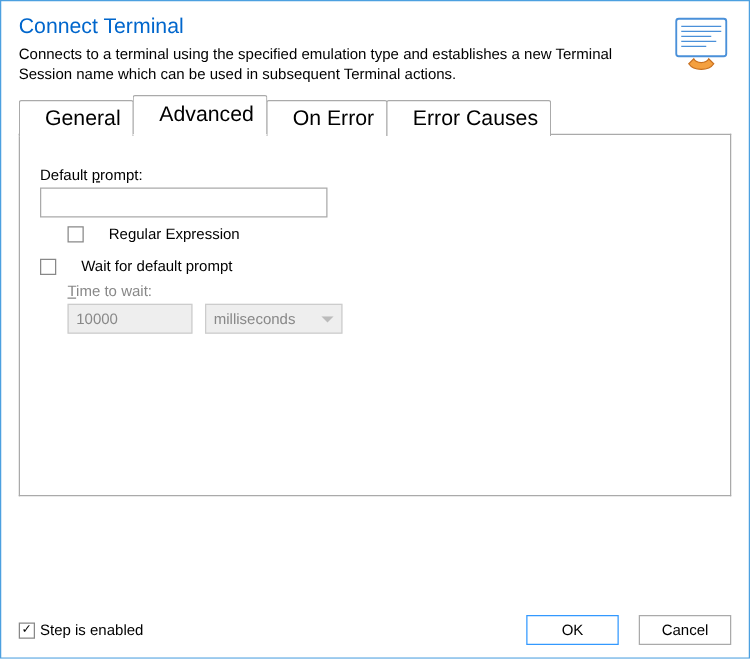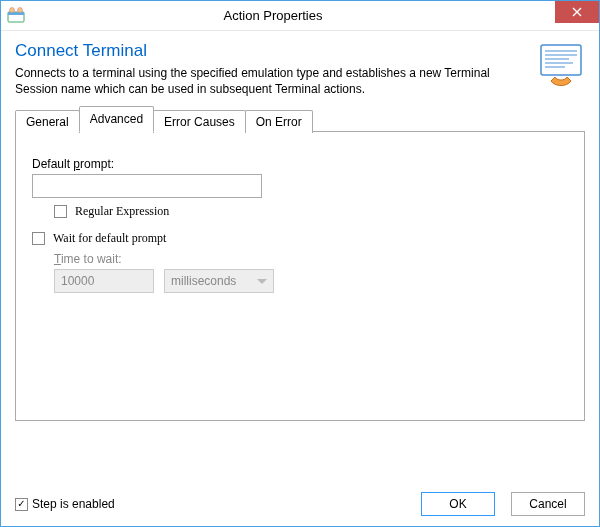--- a/index.html
+++ b/index.html
@@ -10,73 +10,57 @@
   .titlebar-title { flex: 1; text-align: center; font-size: 13px; color: #000; margin-left: -40px; }
   .titlebar-close { width: 44px; height: 22px; background: #c8504e; display: flex; align-items: center; justify-content: center; margin-top: -8px; }
   .titlebar-close svg { width: 10px; height: 10px; }
   .header { padding: 10px 14px 8px 14px; display: flex; }
   .header-text { flex: 1; padding-right: 10px; }
   .header-title { color: #0066cc; font-size: 17px; margin: 0 0 4px 0; font-weight: 400; }
   .header-desc { font-size: 12px; color: #000; line-height: 1.35; }
   .header-icon { width: 48px; height: 48px; flex-shrink: 0; }
   .tabs-wrap { padding: 0 14px; }
   .tabs { display: flex; align-items: flex-end; border-bottom: 1px solid #aaa; position: relative; top: 1px; }
-  .tab { padding: 4px 10px 4px 10px; border: 1px solid #aaa; border-bottom: none; background: #fff; margin-right: 0; font-size: 12px; cursor: default; position: relative; margin-bottom: -1px; border-radius: 2px 2px 0 0; }
+  .tab { padding: 4px 10px 4px 20px; border: 1px solid #aaa; border-bottom: none; background: #fff; margin-right: 0; font-size: 17px; cursor: default; position: relative; margin-bottom: -1px; border-radius: 2px 2px 0 0; }
   .tab + .tab { margin-left: -1px; }
   .tab.active { background: #fff; border-bottom: 1px solid #fff; z-index: 2; padding-top: 5px; padding-bottom: 5px; }
   .tab:not(.active) { top: 1px; }
   .tab-panel { border: 1px solid #aaa; border-top: none; padding: 14px 16px 16px 16px; min-height: 290px; }
   .row { display: flex; align-items: flex-start; gap: 20px; }
   .col { flex: 1; }
   .field-label { display: block; margin-bottom: 3px; font-size: 12px; }
   .field-label.disabled { color: #888; }
   .combo { width: 230px; height: 24px; border: 1px solid #4a90d9; display: flex; align-items: center; background: #fff; }
   .combo-input { flex: 1; padding: 0 4px; background: #3399ff; color: #fff; height: 18px; margin: 2px 0 2px 2px; display: flex; align-items: center; font-size: 12px; }
   .combo-btn { width: 18px; height: 22px; display: flex; align-items: center; justify-content: center; border-left: 1px solid #ccc; }
   .pct-icon { color: #4a90d9; font-size: 18px; font-style: italic; font-weight: 500; margin: 20px 6px 0 -6px; }
   .res-input { width: 240px; height: 24px; background: #eee; border: 1px solid #ccc; }
   .section { margin-top: 12px; }
   .textinput { width: 230px; height: 24px; border: 1px solid #aaa; background: #fff; padding: 2px 4px; font-size: 12px; }
-  .chk { display: flex; align-items: center; margin-top: 6px; font-size: 12px; gap: 8px; font-family: Liberation Serif, serif; }
+  .chk { display: flex; align-items: center; margin-top: 6px; font-size: 12px; gap: 20px; }
   .chkbox { width: 13px; height: 13px; border: 1px solid #888; background: #fff; display: flex; align-items: center; justify-content: center; font-size: 10px; line-height: 1; }
   .indent { margin-left: 22px; }
   .sub { margin-top: 6px; }
   .sub-row { display: flex; gap: 10px; align-items: center; margin-top: 3px; }
   .num-input { width: 100px; height: 24px; border: 1px solid #ccc; background: #eee; color: #888; padding: 2px 6px; font-size: 12px; }
   .unit-combo { width: 110px; height: 24px; border: 1px solid #ccc; background: #eee; color: #888; display: flex; align-items: center; padding: 0 6px; justify-content: space-between; text-align: center; }
   .unit-combo .chev { color: #aaa; }
   .footer { margin-top: auto; padding: 8px 14px 10px 14px; display: flex; align-items: center; border-top: 0; }
   .footer-chk { display: flex; align-items: center; gap: 4px; font-size: 12px; }
   .footer-btns { margin-left: auto; display: flex; gap: 16px; }
   .btn { width: 74px; height: 24px; border: 1px solid #aaa; background: #fff; font-size: 12px; display: flex; align-items: center; justify-content: center; }
   .btn.primary { border: 1.5px solid #3399ff; }
   .underline-first::first-letter { text-decoration: underline; }
   .chev svg { width: 10px; height: 6px; }
 </style>
 </head>
 <body>
 
 <div class="window">
 
-  <div class="titlebar">
-    <span class="titlebar-icon">
-      <svg viewBox="0 0 18 18">
-          <rect x="1" y="5" width="16" height="10" rx="1" fill="#fff" stroke="#4a6" stroke-width="1"></rect>
-          <rect x="1" y="5" width="16" height="3" fill="#6ad"></rect>
-          <circle cx="5" cy="3" r="2.5" fill="#f5c08a" stroke="#c87" stroke-width="0.5"></circle>
-          <circle cx="13" cy="3" r="2.5" fill="#f5c08a" stroke="#c87" stroke-width="0.5"></circle>
-        </svg>
-    </span>
-    <div class="titlebar-title">Action Properties</div>
-    <div class="titlebar-close">
-      <svg viewBox="0 0 10 10">
-          <path d="M1 1 L9 9 M9 1 L1 9" stroke="#fff" stroke-width="1.4"></path>
-        </svg>
-    </div>
-  </div>
 
   <div class="header">
     <div class="header-text">
       <h1 class="header-title">Connect Terminal</h1>
       <div class="header-desc">Connects to a terminal using the specified emulation type and establishes a new Terminal Session name which can be used in subsequent Terminal actions.</div>
     </div>
     <div class="header-icon">
       <svg viewBox="0 0 48 48">
         <rect x="4" y="4" width="40" height="30" rx="2" fill="#fff" stroke="#4a90d9" stroke-width="1.5"></rect>
         <line x1="8" y1="10" x2="40" y2="10" stroke="#4a90d9" stroke-width="1"></line>
@@ -86,22 +70,22 @@
         <line x1="8" y1="26" x2="28" y2="26" stroke="#4a90d9" stroke-width="1"></line>
         <path d="M18 36 C20 40 28 40 30 36 L34 40 C30 46 18 46 14 40 Z" fill="#f4a040" stroke="#c87020" stroke-width="1"></path>
       </svg>
     </div>
   </div>
 
   <div class="tabs-wrap">
     <div class="tabs">
       <div class="tab">General</div>
       <div class="tab active">Advanced</div>
+      <div class="tab">On Error</div>
       <div class="tab">Error Causes</div>
-      <div class="tab">On Error</div>
     </div>
 
     <div class="tab-panel">
 
 
       <div class="section">
         <span class="field-label">Default <span style="text-decoration:underline">p</span>rompt:</span>
         <input class="textinput" value="" style="">
         <div class="chk indent">
           <span class="chkbox"></span>

